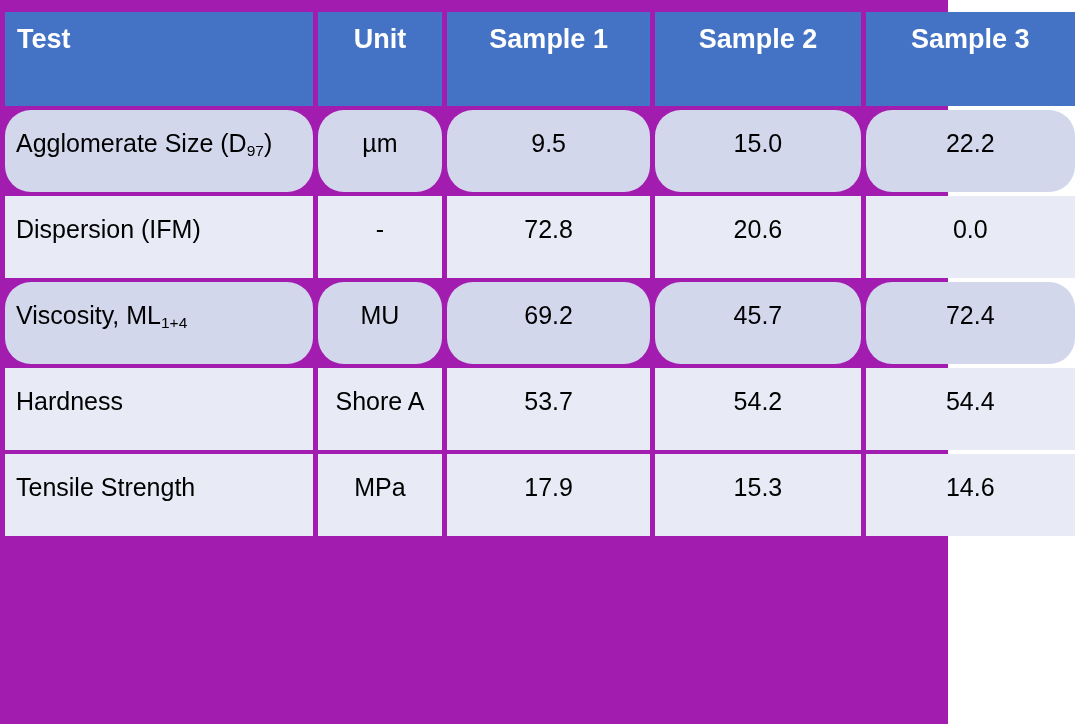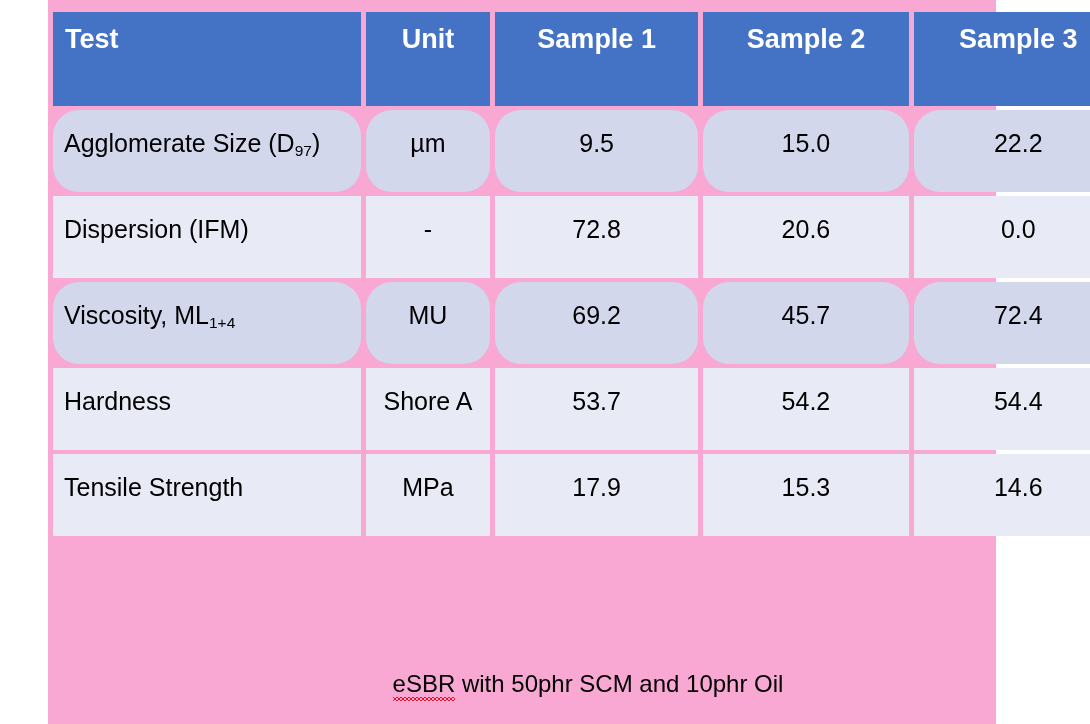--- a/index.html
+++ b/index.html
@@ -11,22 +11,21 @@
     width: 1090px;
     height: 724px;
     font-family: "Liberation Sans", sans-serif;
     overflow: hidden;
   }
 
   #page {
     position: relative;
     width: 948px;
     height: 724px;
-    background: #f9a8d4;
-    margin-left: 48px;
+    background: #a21caf;
   }
 
   
   #results-table {
     position: absolute;
     left: 0px;
     top: 8px;
     width: 1080px;
     border-collapse: separate;
     border-spacing: 5px 4px;
@@ -250,17 +249,14 @@
             <span class="cell-text">15.3</span>
           </td>
           <td class="body-cell align-center">
             <span class="cell-text">14.6</span>
           </td>
         </tr>
       </tbody>
   </table>
 
 
-  <div id="table-subcaption">
-    <span class="misspelled">eSBR</span><span> with 50phr SCM and 10phr Oil</span>
-  </div>
 
 </div>
 
 </body></html>

